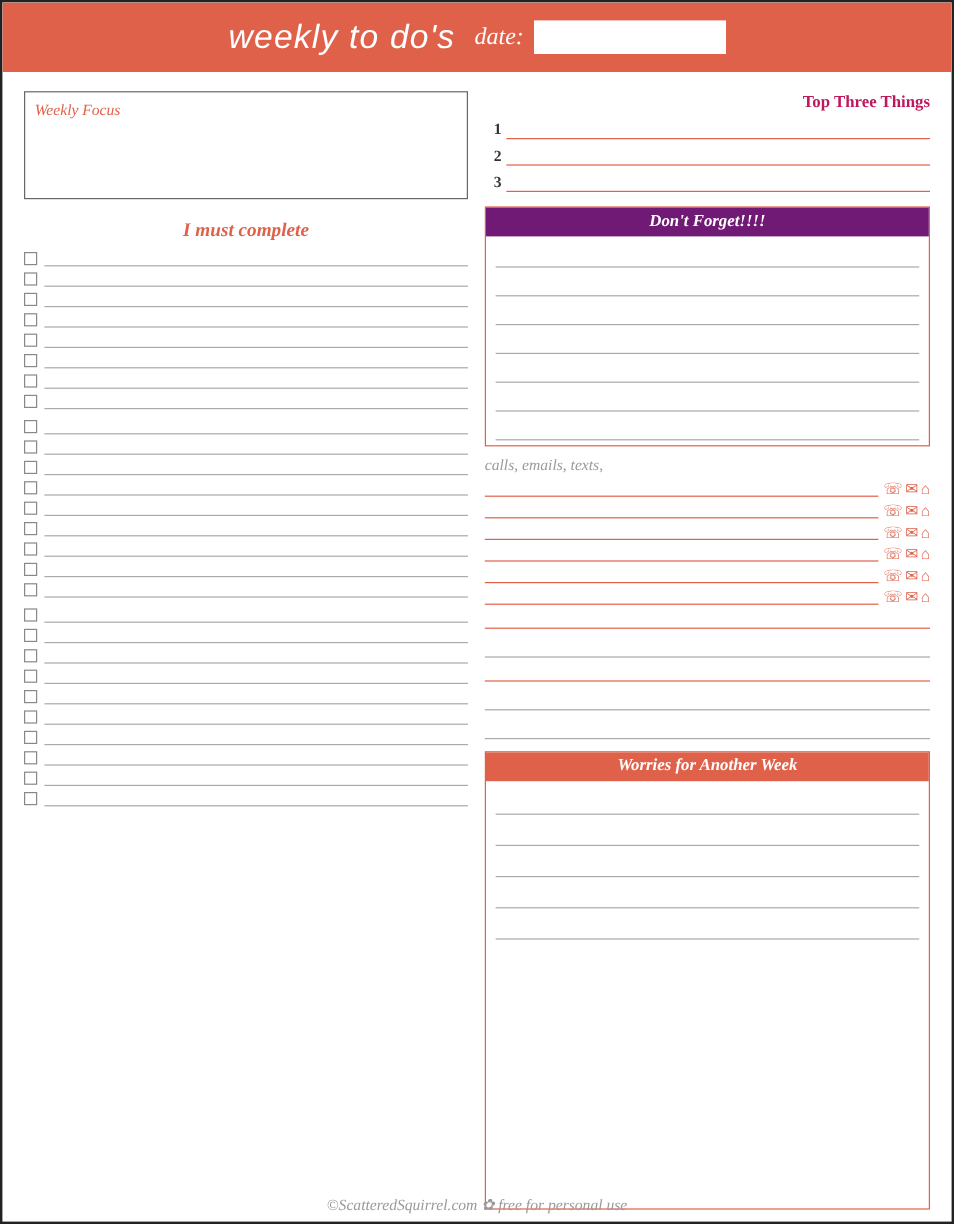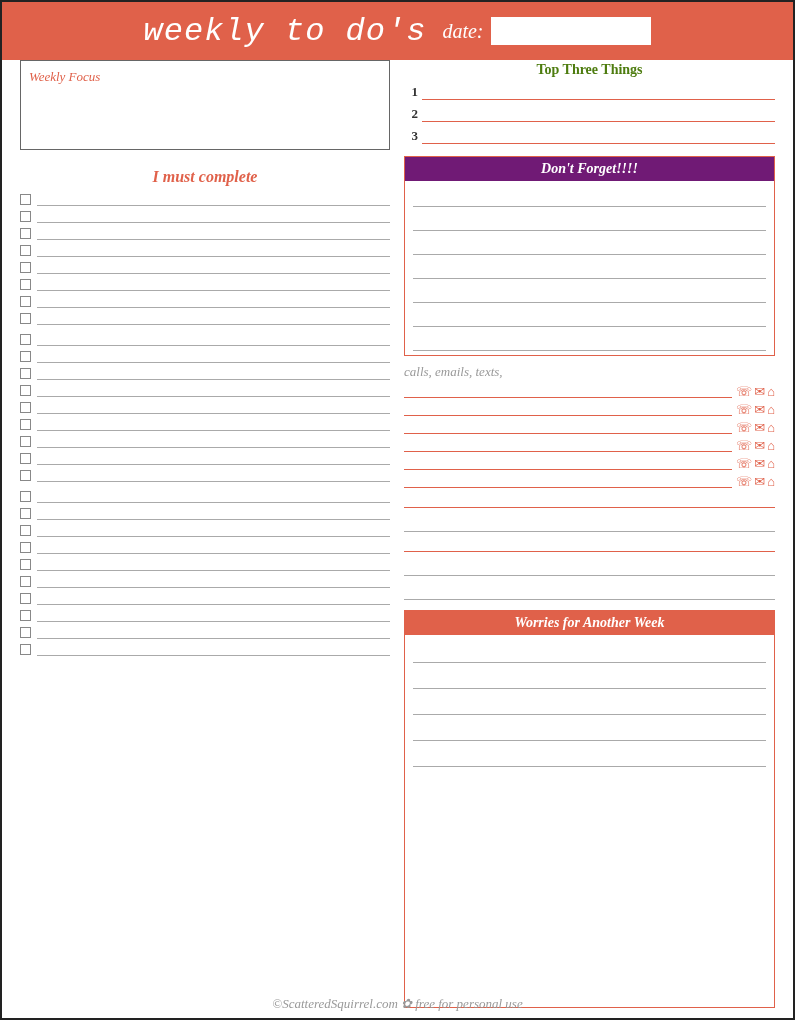--- a/index.html
+++ b/index.html
@@ -25,23 +25,23 @@
       background: #e0614a;
       width: 100%;
       height: 58px;
       display: flex;
       align-items: center;
       justify-content: center;
       padding: 0 20px;
     }
     .header-title {
       color: #fff;
-      font-size: 32px;
-      font-style: italic;
-      font-family: Liberation Mono, monospace;
+      font-size: 28px;
+      font-style: italic;
+      font-family: Liberation Sans, sans-serif;
       letter-spacing: 1px;
     }
     .header-date-label {
       color: #fff;
       font-size: 20px;
       font-style: italic;
       margin-left: 16px;
     }
     .header-date-input {
       background: #fff;
@@ -49,21 +49,21 @@
       height: 28px;
       width: 160px;
       margin-left: 8px;
     }
 
     
     .content {
       display: flex;
       width: 100%;
       height: calc(100% - 58px);
-      padding: 0 18px 10px 18px;
+      padding: 16px 18px 10px 18px;
       gap: 14px;
     }
 
     
     .left-col {
       flex: 0 0 370px;
       display: flex;
       flex-direction: column;
     }
 
@@ -120,22 +120,22 @@
     .check-line {
       flex: 1;
       border-bottom: 1px solid #aaa;
       height: 14px;
     }
 
     
     .top-three-title {
       font-size: 14px;
       font-weight: bold;
-      text-align: center;
-      color: #4d7c0f;
+      text-align: right;
+      color: #be185d;
       margin-bottom: 6px;
       margin-top: 2px;
     }
     .numbered-item {
       display: flex;
       align-items: flex-end;
       gap: 4px;
       margin-bottom: 6px;
     }
     .numbered-item .num {

